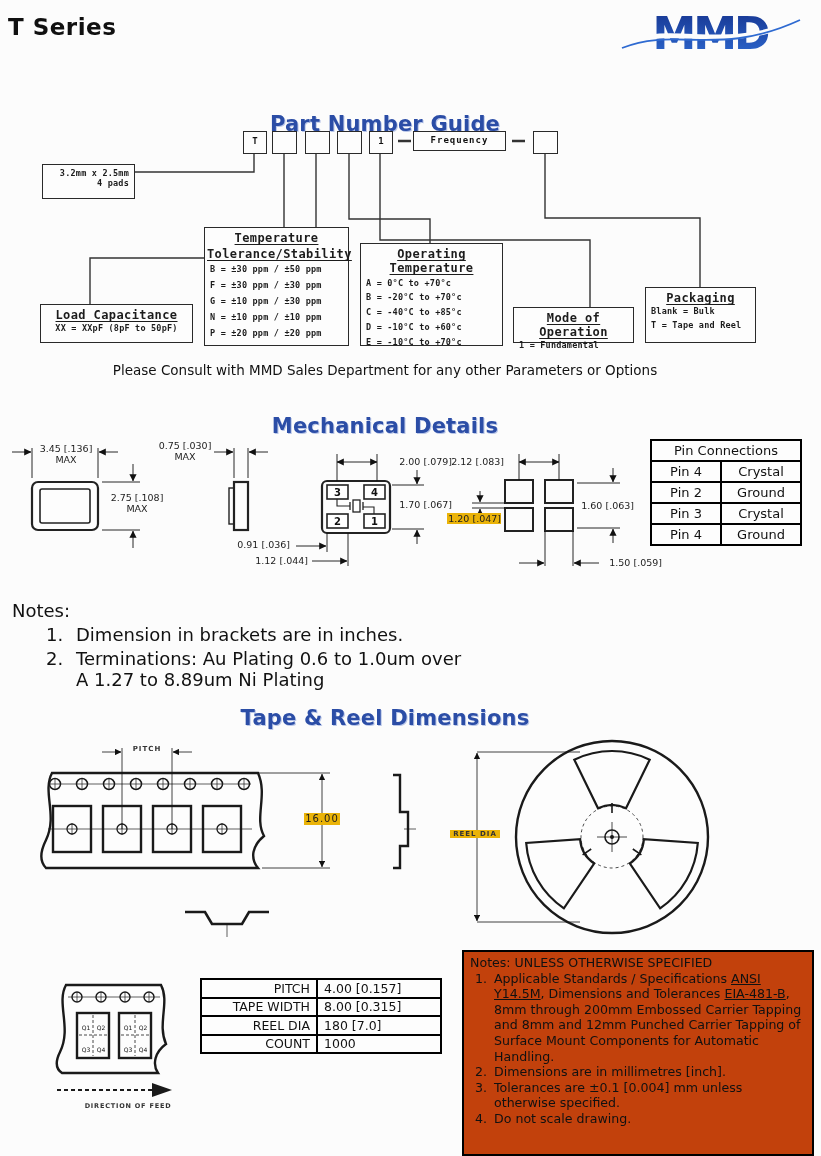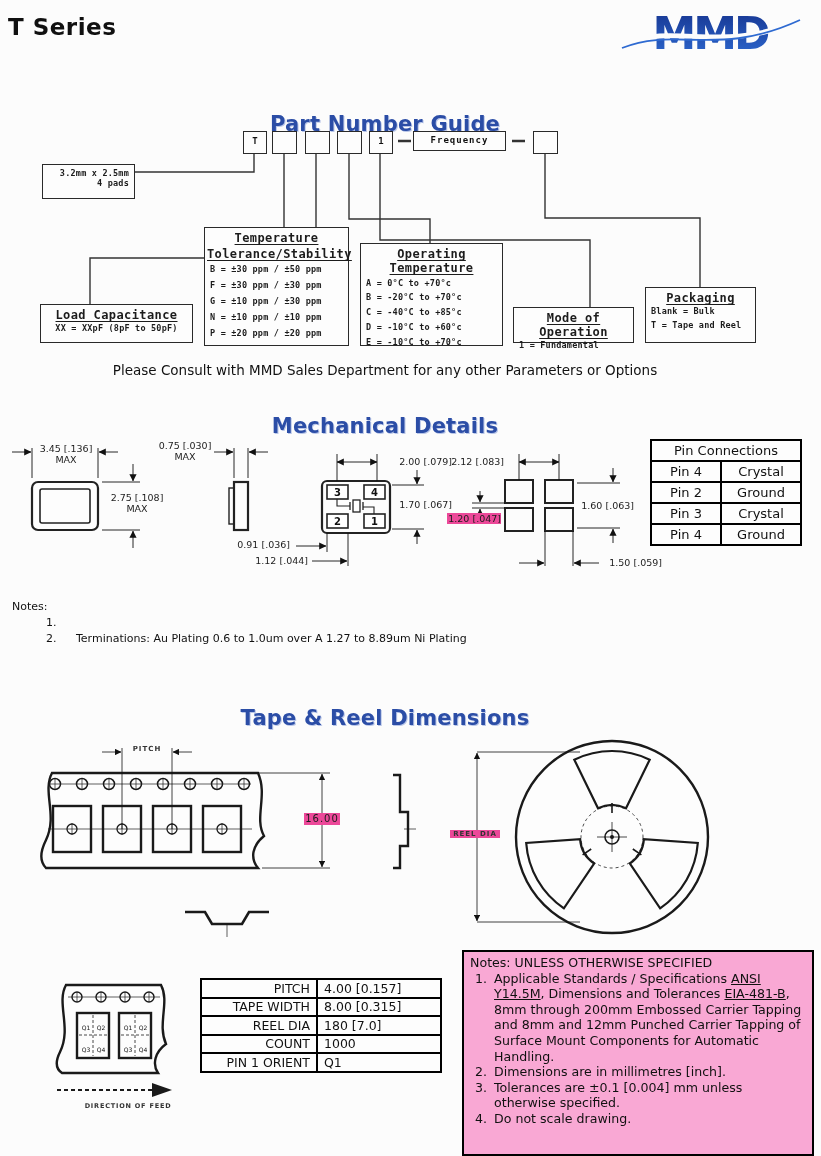--- a/index.html
+++ b/index.html
@@ -16,39 +16,39 @@
        font-family:"DejaVu Sans Mono",monospace;font-weight:bold;font-size:9px;line-height:19px;}
   .descbox{position:absolute;border:1.8px solid #2a2a2a;background:#fdfdfd;
            font-family:"DejaVu Sans Mono",monospace;font-weight:bold;font-size:8.5px;color:#1c1c1c;}
   .descbox .bh{display:block;text-align:center;font-size:12px;letter-spacing:0.4px;
                text-decoration:underline;text-underline-offset:2px;margin:3px 2px 1px;}
   .descbox .bi{display:block;padding:0 5px;letter-spacing:0.2px;}
   
   .dim{position:absolute;font-size:9.5px;color:#1c1c1c;text-align:center;line-height:1.2;}
   .dim span{display:block;}
   .dim.r{text-align:right;} .dim.l{text-align:right;}
-  .dim.bg{background:#ec4899;}
+  .dim.bg{background:#eab308;}
   .tiny{font-size:7px;letter-spacing:1px;color:#333;font-weight:bold;}
   
-  .mnotes{left:12px;top:600px;width:480px;font-size:11px;}
+  .mnotes{left:12px;top:600px;width:480px;font-size:18px;}
   .mnotes .nrow{display:flex;margin-left:34px;margin-top:3px;}
   .mnotes .num{width:30px;flex:none;}
   .mnotes .ntxt{width:400px;}
   
   table{border-collapse:collapse;background:#fdfdfd;}
   td,th{border:2px solid #000;font-weight:normal;}
   #pin-table{left:650px;top:439px;}
   #pin-table td,#pin-table th{font-size:13px;padding:0 6px;height:19px;text-align:center;}
   #pin-table td.c1{width:56px;} #pin-table td.c2{width:66px;border-radius:10px;}
   #tr-table{left:200px;top:978px;}
   #tr-table td{font-size:12.5px;height:16.5px;padding:0 6px;}
   #tr-table td.lab{width:102px;text-align:right;}
   #tr-table td.val{width:110px;text-align:left;}
   
-  .notesbox{left:462px;top:950px;width:352px;height:206px;border:2px solid #000;background:#f9a8d4;
+  .notesbox{left:462px;top:950px;width:352px;height:206px;border:2px solid #000;background:#c2410c;
             padding:3px 6px;font-size:12.6px;line-height:1.24;box-sizing:border-box;}
   .notesbox .nrow{display:flex;align-items:flex-start;}
   .notesbox .num{width:24px;flex:none;text-align:right;padding-right:7px;box-sizing:border-box;}
   .notesbox .ntxt{flex:1;}
   .u{text-decoration:underline;text-underline-offset:1px;}
 </style>
 </head>
 <body>
 
 <div id="page">
@@ -344,20 +344,21 @@
           <td class="c1">Pin 4</td>
           <td class="c2">Ground</td>
         </tr>
   </tbody>
     </table>
 
   <div class="abs mnotes">
     <div>Notes:</div>
     <div class="nrow">
       <span class="num">1.</span>
+      <span class="ntxt">Dimension in brackets are in inches.</span>
     </div>
     <div class="nrow">
       <span class="num">2.</span>
       <span class="ntxt">Terminations: Au Plating 0.6 to 1.0um over A 1.27 to 8.89um Ni Plating</span>
     </div>
   </div>
 
   <div class="abs sec-title" style="top:688px;">Tape &amp; Reel Dimensions</div>
 
   <div class="dim tiny" style="left:130px;top:745px;width:34px;">PITCH</div>
@@ -376,24 +377,20 @@
           <td class="val">8.00 [0.315]</td>
         </tr>
     <tr>
           <td class="lab">REEL DIA</td>
           <td class="val">180 [7.0]</td>
         </tr>
     <tr>
           <td class="lab">COUNT</td>
           <td class="val">1000</td>
         </tr>
-    <tr>
-          <td class="lab">PIN 1 ORIENT</td>
-          <td class="val">Q1</td>
-        </tr>
   </tbody>
     </table>
 
   <div class="abs notesbox">
     <div>Notes: UNLESS OTHERWISE SPECIFIED</div>
     <div class="nrow">
       <span class="num">1.</span>
       <span class="ntxt"><span>Applicable Standards / Specifications </span><span class="u">ANSI Y14.5M</span><span>, Dimensions and Tolerances </span><span class="u">EIA-481-B</span><span>, 8mm through 200mm Embossed Carrier Tapping and 8mm and 12mm Punched Carrier Tapping of Surface Mount Components for Automatic Handling.</span></span>
     </div>
     <div class="nrow">

